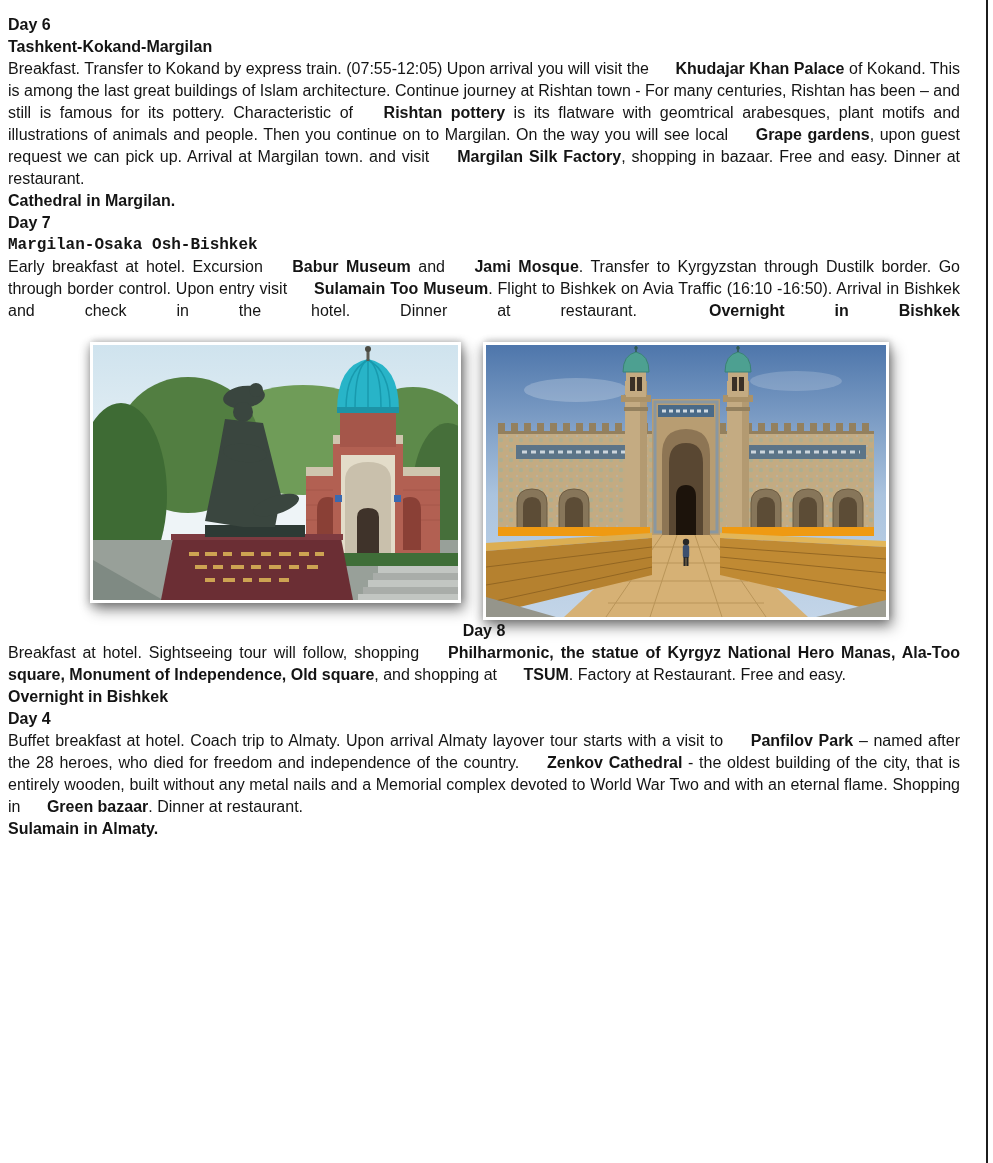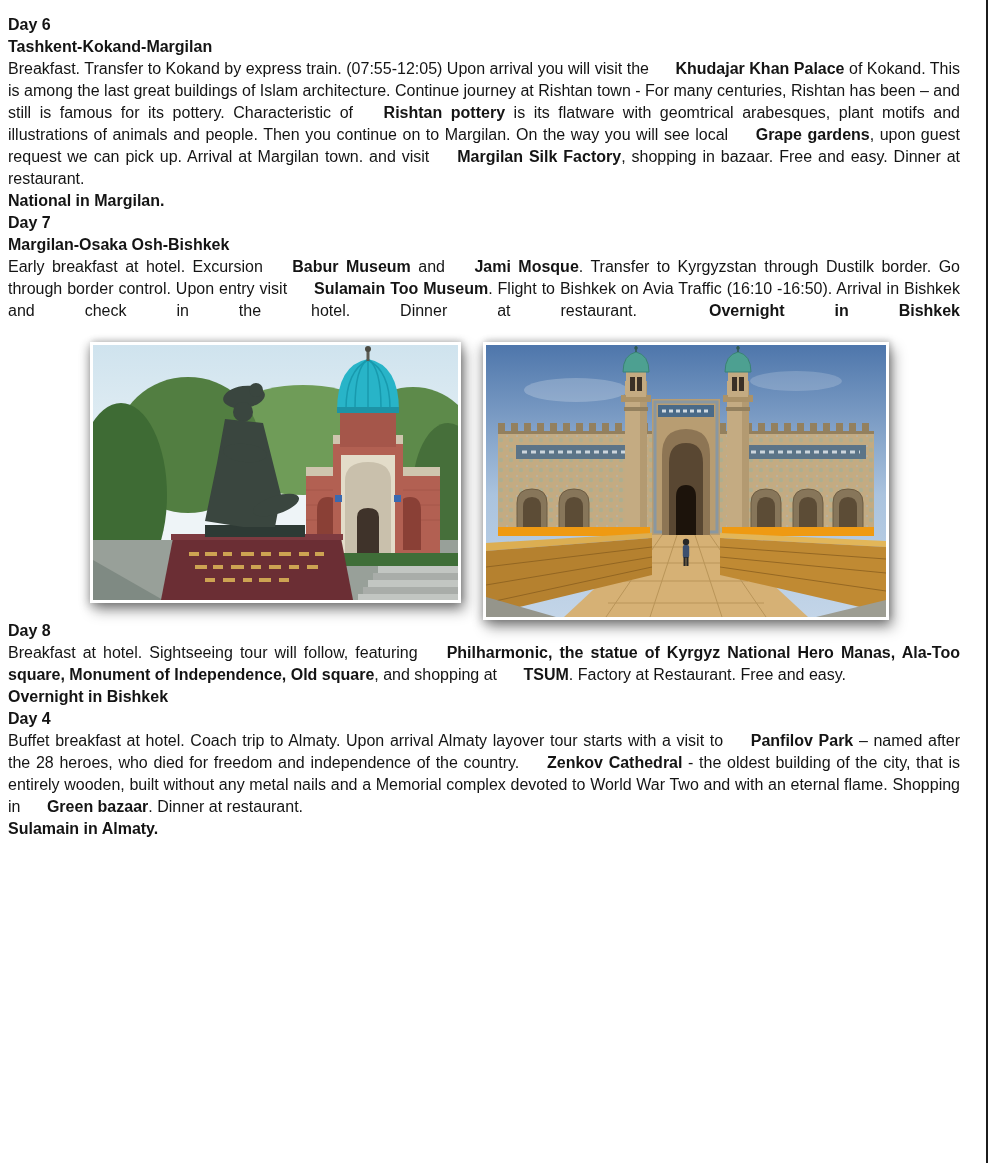--- a/index.html
+++ b/index.html
@@ -21,46 +21,46 @@
   .route{font-weight:700;}
   .body{text-align:justify;}
   .body.justify-last{text-align-last:justify;}
   .over{font-weight:700;}
   .b{font-weight:700;padding-left:22px;}
   
   .s0-day{margin-top:6px;}
   .s0-head{margin-top:24px;}
   .s0-over{margin-top:18px;}
   .s1-day{margin-top:28px;}
-  .s1-head{margin-top:20px;}
+  .s1-head{margin-top:20px;font-family:Liberation Mono, monospace;}
   .photos{
     margin-top:20px;margin-left:82px;
     display:flex;align-items:flex-start;gap:22px;
   }
   .photo{
     background:#fff;padding:3px;
     box-shadow:4px 7px 13px rgba(0,0,0,.42), -2px 3px 9px rgba(0,0,0,.22), 2px -2px 6px rgba(0,0,0,.15);
   }
   .photo svg{display:block;}
-  .s2-day{margin-top:40px;}
+  .s2-day{margin-top:40px;text-align:center;}
   .s2-head{margin-top:22px;}
   .s3-day{margin-top:58px;}
   .s3-head{margin-top:20px;}
 </style>
 </head>
 <body>
 
 <div class="page">
   <div class="right-border"></div>
   <div class="content">
 
     <p class="day s0-day">Day 6</p>
     <p class="route s0-head">Tashkent-Kokand-Margilan</p>
     <p class="body"><span>Breakfast. Transfer to Kokand by express train. (07:55-12:05) Upon arrival you will visit the </span><span class="b">Khudajar Khan Palace</span><span> of Kokand. This is among the last great buildings of Islam architecture. Continue journey at Rishtan town - For many centuries, Rishtan has been – and still is famous for its pottery. Characteristic of </span><span class="b">Rishtan pottery</span><span> is its flatware with geomtrical arabesques, plant motifs and illustrations of animals and people. Then you continue on to Margilan. On the way you will see local </span><span class="b">Grape gardens</span><span>, upon guest request we can pick up. Arrival at Margilan town. and visit </span><span class="b">Margilan Silk Factory</span><span>, shopping in bazaar. Free and easy. Dinner at restaurant.</span></p>
-    <p class="over s0-over">National in Margilan.</p>
+    <p class="over s0-over">Cathedral in Margilan.</p>
 
     <p class="day s1-day">Day 7</p>
     <p class="route s1-head">Margilan-Osaka Osh-Bishkek</p>
     <p class="body justify-last"><span>Early breakfast at hotel. Excursion </span><span class="b">Babur Museum</span><span> and </span><span class="b">Jami Mosque</span><span>. Transfer to Kyrgyzstan through Dustilk border. Go through border control. Upon entry visit </span><span class="b">Sulamain Too Museum</span><span>. Flight to Bishkek on Avia Traffic (16:10 -16:50). Arrival in Bishkek and check in the hotel. Dinner at restaurant. </span><span class="b">Overnight in Bishkek</span></p>
 
     <div class="photos">
 
       <div class="photo">
         <svg width="365" height="255" viewBox="0 0 365 255">
           <defs>
@@ -262,21 +262,21 @@
             <line x1="234" y1="212" x2="400" y2="228"></line>
             <line x1="234" y1="222" x2="400" y2="246"></line>
           </g>
           <polygon points="0,252 70,272 0,272" fill="#95958b"></polygon>
           <polygon points="400,255 330,272 400,272" fill="#9d9d92"></polygon>
         </svg>
       </div>
     </div>
 
     <p class="day s2-day">Day 8</p>
-    <p class="body"><span>Breakfast at hotel. Sightseeing tour will follow, featuring </span><span class="b">Philharmonic, the statue of Kyrgyz National Hero Manas, Ala-Too square, Monument of Independence, Old square</span><span>, and shopping at </span><span class="b">TSUM</span><span>. Factory at Restaurant. Free and easy.</span></p>
+    <p class="body"><span>Breakfast at hotel. Sightseeing tour will follow, shopping </span><span class="b">Philharmonic, the statue of Kyrgyz National Hero Manas, Ala-Too square, Monument of Independence, Old square</span><span>, and shopping at </span><span class="b">TSUM</span><span>. Factory at Restaurant. Free and easy.</span></p>
     <p class="over">Overnight in Bishkek</p>
 
     <p class="day s3-day">Day 4</p>
     <p class="body"><span>Buffet breakfast at hotel. Coach trip to Almaty. Upon arrival Almaty layover tour starts with a visit to </span><span class="b">Panfilov Park</span><span> – named after the 28 heroes, who died for freedom and independence of the country. </span><span class="b">Zenkov Cathedral</span><span> - the oldest building of the city, that is entirely wooden, built without any metal nails and a Memorial complex devoted to World War Two and with an eternal flame. Shopping in </span><span class="b">Green bazaar</span><span>. Dinner at restaurant.</span></p>
     <p class="over">Sulamain in Almaty.</p>
 
   </div>
 </div>
 
 </body></html>

